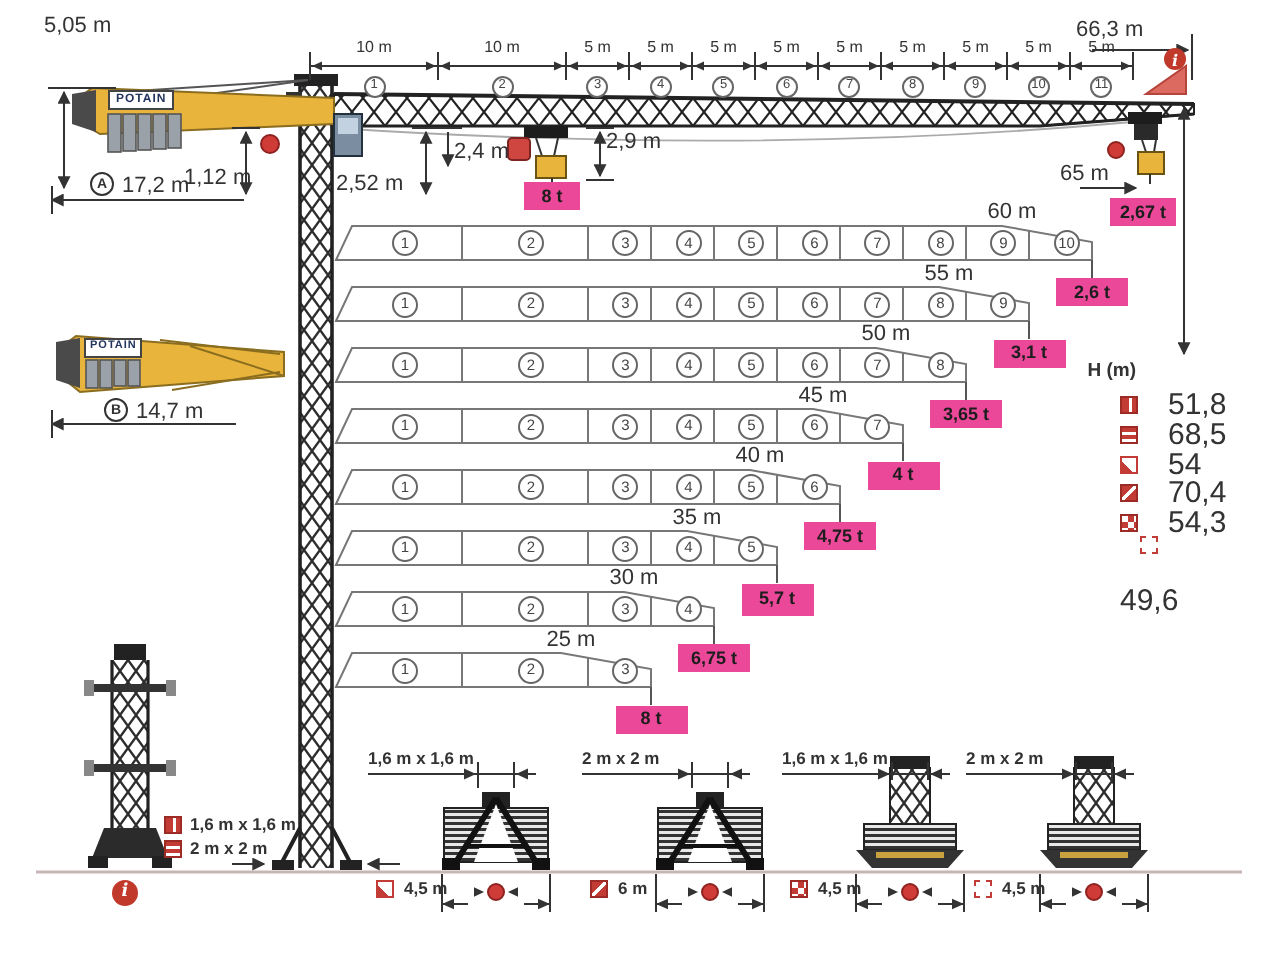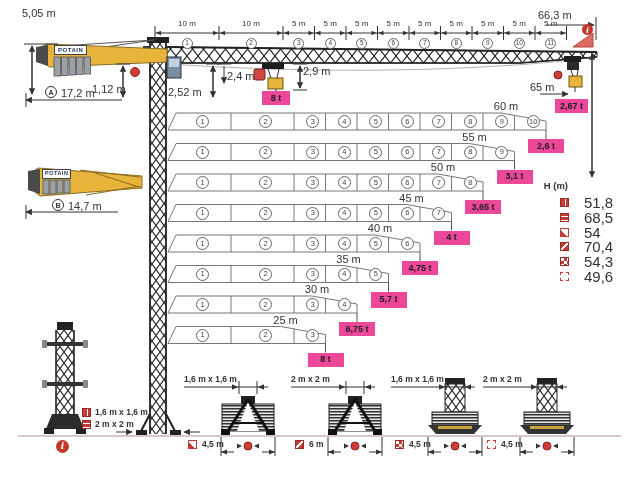--- a/index.html
+++ b/index.html
@@ -475,21 +475,21 @@
       <span>54</span>
     </div>
     <div class="trow" style="left: 560px; top: 238.4px;">
       <span class="icon i-diag"></span>
       <span>70,4</span>
     </div>
     <div class="trow" style="left: 560px; top: 253.2px;">
       <span class="icon i-check"></span>
       <span>54,3</span>
     </div>
-    <div class="trow" style="left: 560px; top: 268px;">
+    <div class="trow" style="left: 560px; top: 268px; flex-direction: column;">
       <span class="icon i-dash"></span>
       <span>49,6</span>
     </div>
     <div class="trow" style="left: 82px; top: 407px; font-size: 8.5px; font-weight: bold; gap: 4px;">
       <span class="icon i-m16"></span>
       <span>1,6 m x 1,6 m</span>
     </div>
     <div class="trow" style="left: 82px; top: 419px; font-size: 8.5px; font-weight: bold; gap: 4px;">
       <span class="icon i-m2"></span>
       <span>2 m x 2 m</span>

